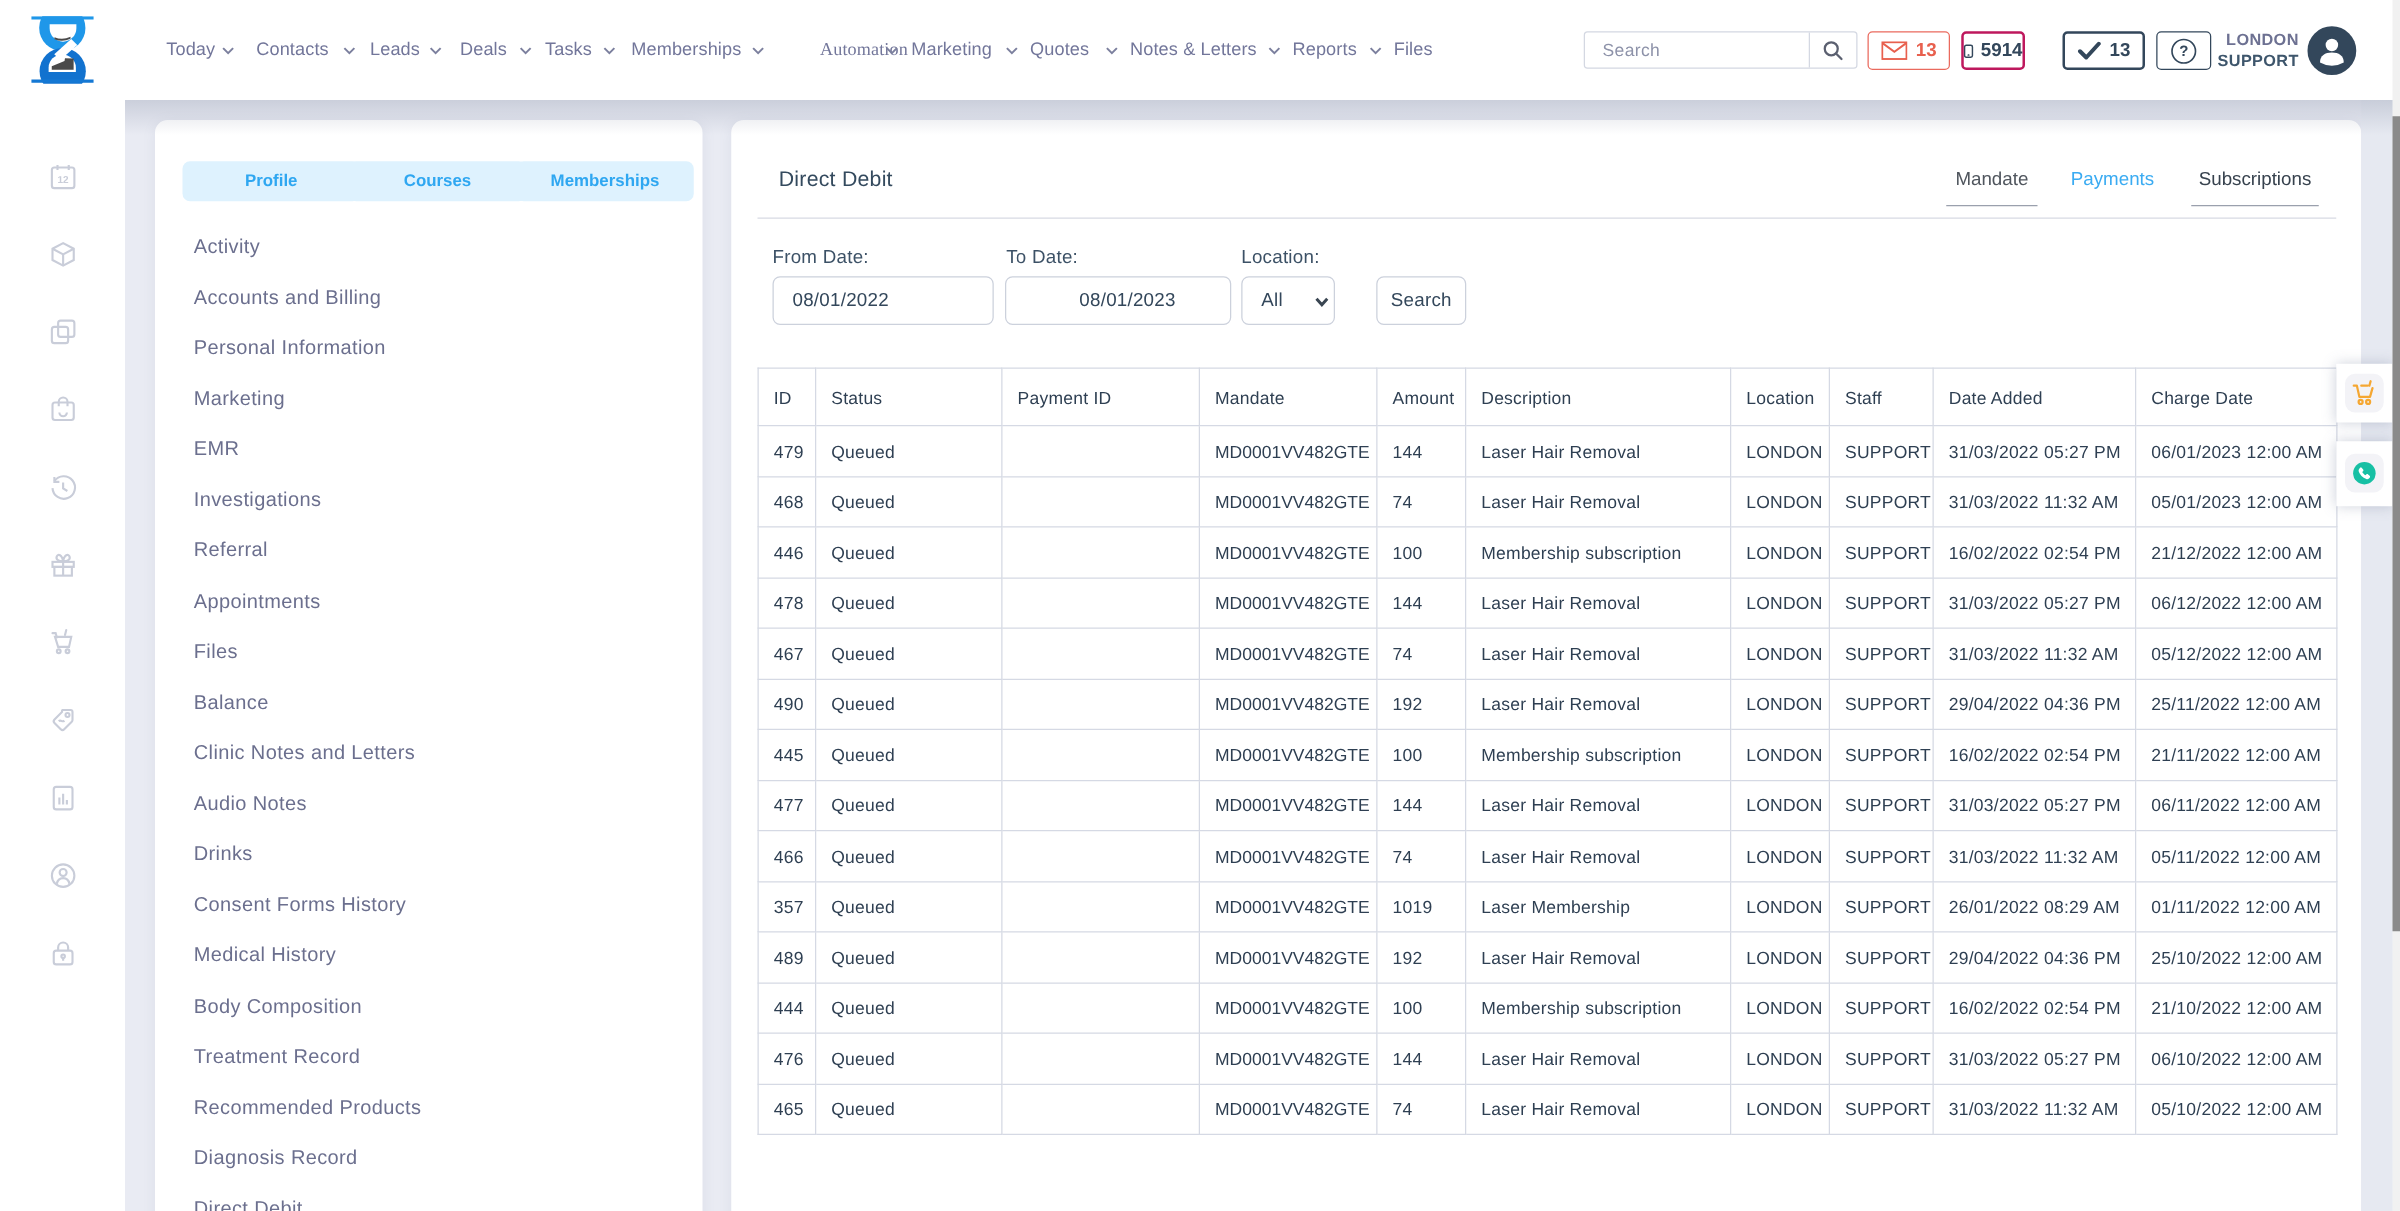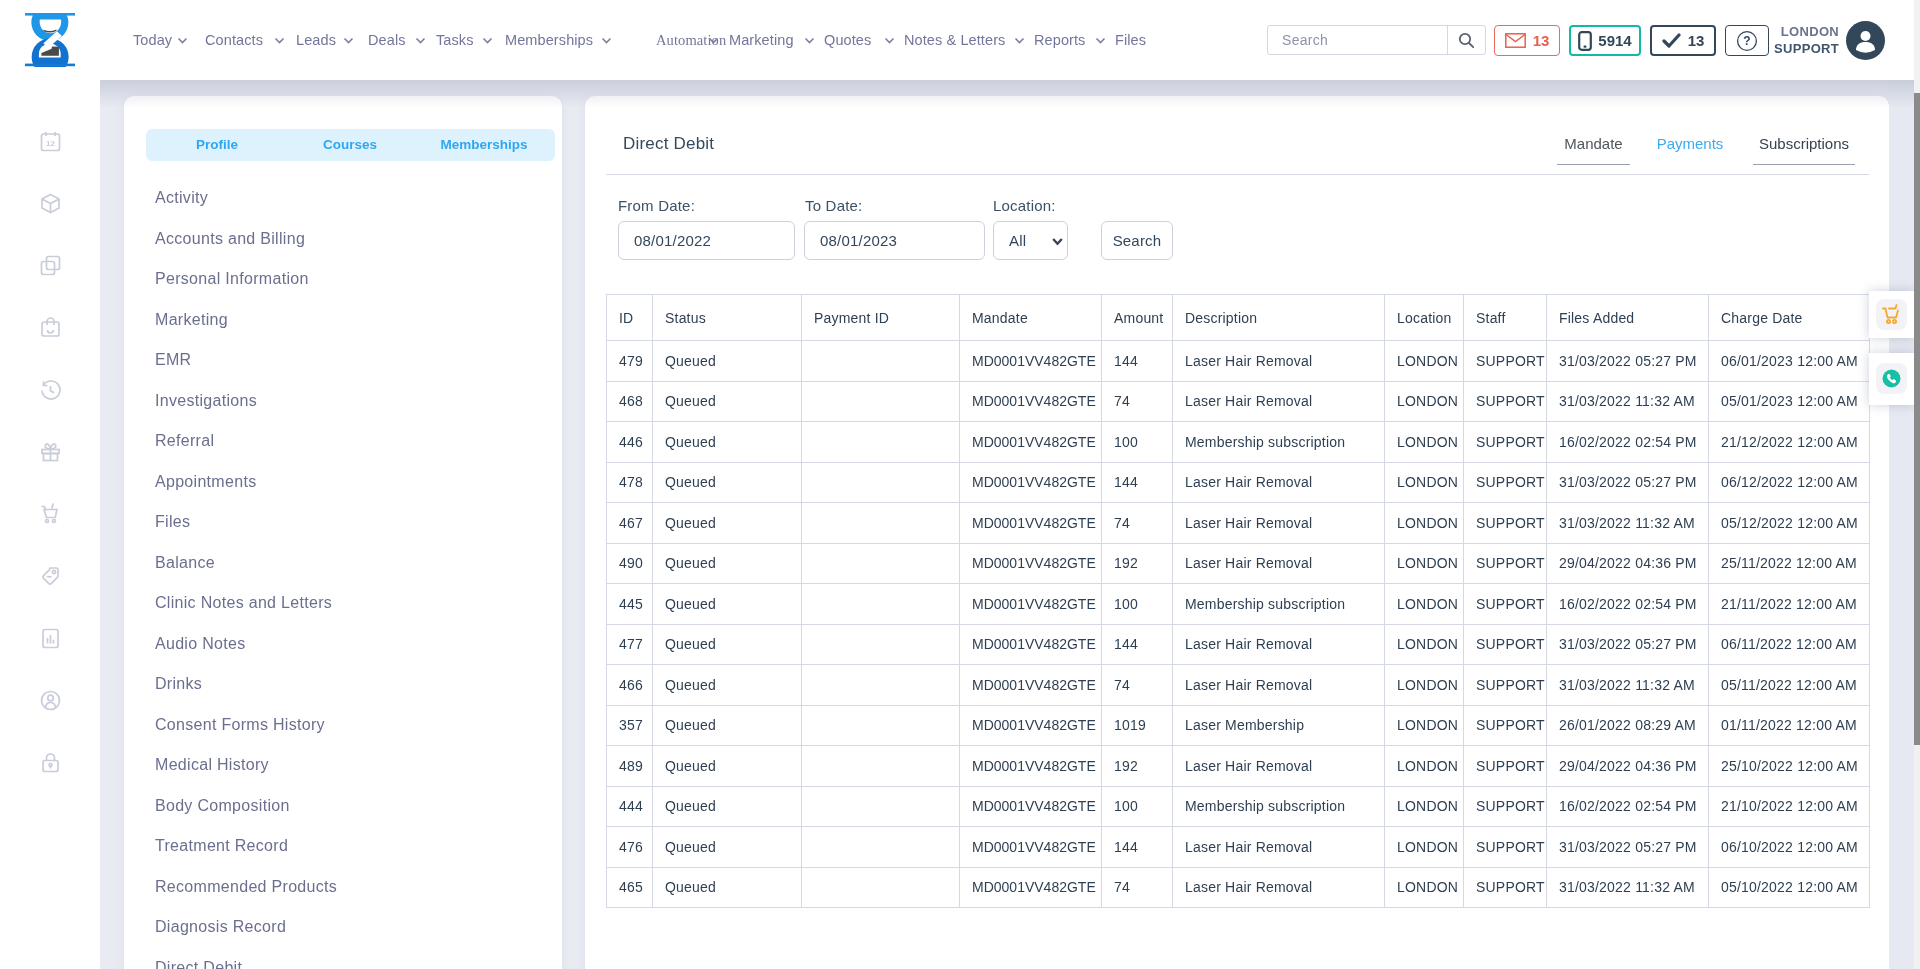--- a/index.html
+++ b/index.html
@@ -10,21 +10,21 @@
 .nv { position:absolute; top:0; height:100px; line-height:80px; font-size:14.5px; font-weight:400; color:#72769a; letter-spacing:.1px; white-space:nowrap; }
 .ch { position:absolute; top:37px; width:11px; height:7px; }
 .ch path { stroke:#7c809e; stroke-width:1.6; fill:none; }
 
 
 #searchbox { position:absolute; left:1267px; top:25px; width:219px; height:30px; border:1px solid #d4d8e2; border-radius:3px; background:#fff; }
 #searchbox .ph { position:absolute; left:14px; top:0; line-height:28px; font-size:14px; color:#8d92a9; letter-spacing:.3px; }
 #searchbox .btn { position:absolute; right:0; top:0; width:38px; height:28px; border-left:1px solid #d4d8e2; }
 .hbtn { position:absolute; top:25px; height:31px; border-radius:4px; background:#fff; display:flex; align-items:center; justify-content:center; font-size:15px; font-weight:700; }
 #btn-mail { left:1494px; width:66px; border:1px solid #ea6a5e; color:#e8604e; }
-#btn-phone { left:1569px; width:72px; border:2px solid #14b8a6; color:#33475b;text-align:center; }
+#btn-phone { left:1569px; width:51px; border:2px solid #be185d; color:#33475b;text-align:center; }
 #btn-check { left:1650px; width:66px; border:2px solid #33475b; color:#33475b; }
 #btn-help { left:1725px; width:44px; border:1px solid #33475b; color:#33475b; }
 #who { position:absolute; left:1700px; top:23px; width:139px; text-align:right; font-size:13px; font-weight:700; line-height:17px; }
 #who .l1 { color:#6d7192; letter-spacing:.3px; }
 #who .l2 { color:#3e566c; letter-spacing:.3px; }
 #avatar { position:absolute; left:1846px; top:21px; width:39px; height:39px; border-radius:50%; background:#33475b; }
 
 
 #sidebar { position:absolute; left:0; top:80px; width:100px; height:889px; background:#fff; z-index:20; }
 .sic { position:absolute; left:38px; width:25px; height:25px; }
@@ -100,21 +100,21 @@
 <div class="card" id="card-right">
   <div id="ddtitle">Direct Debit</div>
   <div class="rtab" style="left:972px; width:73px; color:#50565e; border-bottom:1px solid #9aa0ad;">Mandate</div>
   <div class="rtab" style="left:1070px; width:70px; color:#3aabf2;">Payments</div>
   <div class="rtab" style="left:1168px; width:102px; color:#37424e; border-bottom:1px solid #9aa0ad;">Subscriptions</div>
   <div id="rdivider"></div>
   <div class="flabel" style="left:33px;">From Date:</div>
   <div class="flabel" style="left:220px;">To Date:</div>
   <div class="flabel" style="left:408px;">Location:</div>
   <div class="finput" style="left:33px; width:177px;">08/01/2022</div>
-  <div class="finput" style="left:219px; width:181px;">08/01/2023</div>
+  <div class="finput" style="left:219px; width:181px;text-align:center;">08/01/2023</div>
   <div class="finput" style="left:408px; width:75px;">All
     <svg style="position:absolute;right:4px;top:15px" width="11" height="9" viewBox="0 0 11 9">
         <path d="M1.2 2 L5.5 6.8 L9.8 2" stroke="#3a4652" stroke-width="2.4" fill="none"></path>
       </svg>
   </div>
   <div class="finput" style="left:516px; width:72px; padding-left:0; text-align:center;">Search</div>
 
   <table id="ddtable">
     <colgroup>
         <col style="width:46px">
@@ -131,21 +131,21 @@
     <thead>
         <tr>
           <th>ID</th>
           <th>Status</th>
           <th>Payment ID</th>
           <th>Mandate</th>
           <th>Amount</th>
           <th>Description</th>
           <th>Location</th>
           <th>Staff</th>
-          <th>Files Added</th>
+          <th>Date Added</th>
           <th>Charge Date</th>
         </tr>
       </thead>
     <tbody>
     <tr>
           <td>479</td>
           <td>Queued</td>
           <td></td>
           <td>MD0001VV482GTE</td>
           <td>144</td>

